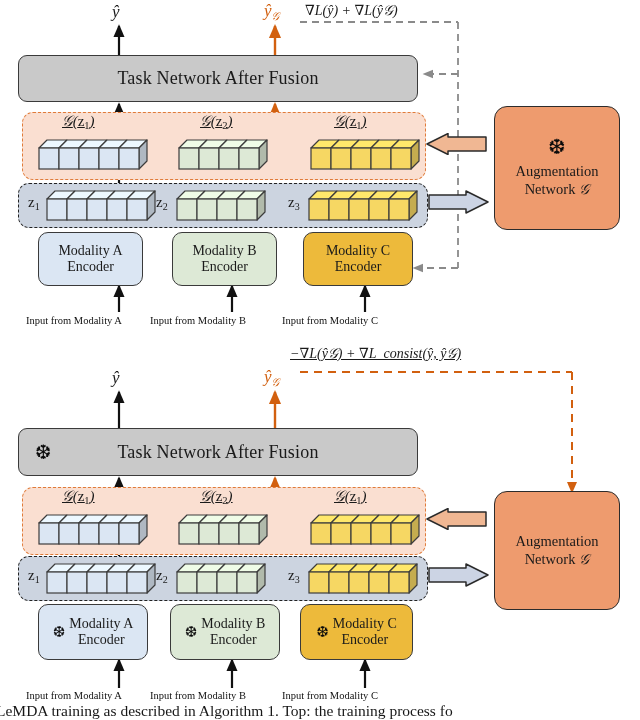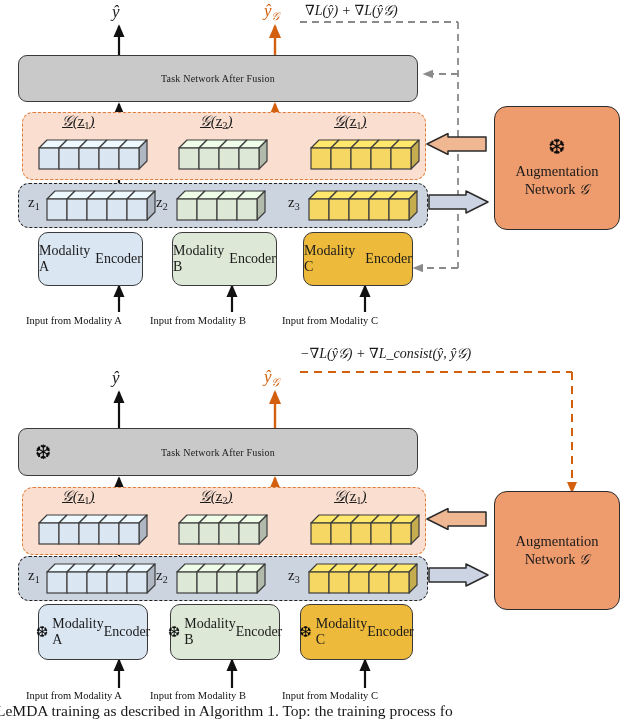--- a/index.html
+++ b/index.html
@@ -5,24 +5,24 @@
   html,body{margin:0;padding:0;background:#ffffff;}
   body{width:640px;height:720px;position:relative;overflow:hidden;
        font-family:"Liberation Serif","DejaVu Serif",serif;color:#1a1a1a;}
   .stage{position:absolute;left:0;top:0;width:640px;height:720px;}
   .abs{position:absolute;}
 
   
   .rbox{position:absolute;border:1.6px solid #3a3a3a;border-radius:9px;
         box-sizing:border-box;display:flex;align-items:center;justify-content:center;}
   .task-net{background:#c9c9c9;border-radius:9px;}
-  .task-label{font-size:10px;letter-spacing:.2px;white-space:nowrap;}
+  .task-label{font-size:18px;letter-spacing:.2px;white-space:nowrap;}
 
   .enc{border-radius:10px;flex-direction:row;gap:4px;}
-  .enc-text{display:flex;flex-direction:row;align-items:center;line-height:1.12;font-size:14px;}
+  .enc-text{display:flex;flex-direction:column;align-items:center;line-height:1.12;font-size:14px;}
   .enc-a{background:#dbe6f3;}
   .enc-b{background:#dde9d6;}
   .enc-c{background:#edba3b;}
 
   .augbox{background:#ee9b6e;border:1.7px solid #2c2c2c;border-radius:13px;
           flex-direction:column;gap:1px;}
   .aug-text{display:flex;flex-direction:column;align-items:center;line-height:1.22;font-size:14.5px;}
 
   
   .gband{position:absolute;box-sizing:border-box;border:1.7px dashed #e07b39;
@@ -276,21 +276,21 @@
 
   <div class="rbox augbox" style="left:494px;top:106px;width:126px;height:124px;">
     <span class="snow" style="font-size:21px;margin-bottom:4px;">❆</span>
     <span class="aug-text">
       <span>Augmentation</span>
       <span><span>Network</span>
         <i>𝒢</i></span>
     </span>
   </div>
 
-  <div class="formula" style="left:300px;top:345px;">−∇L(ŷ𝒢) + ∇L_consist(ŷ, ŷ𝒢)</div>
+  <div class="formula" style="left:290px;top:345px;text-decoration:underline;">−∇L(ŷ𝒢) + ∇L_consist(ŷ, ŷ𝒢)</div>
 
   <div class="yhat" style="left:112px;top:368px;">
     <span>ŷ</span>
   </div>
   <div class="yhat orange" style="left:264px;top:367px;">
     <span>ŷ</span><span class="sub">𝒢</span>
   </div>
 
   <div class="rbox task-net" style="left:18px;top:428px;width:400px;height:48px;">
     <span class="snow abs" style="font-size:20px;left:16px;top:13px;">❆</span>

